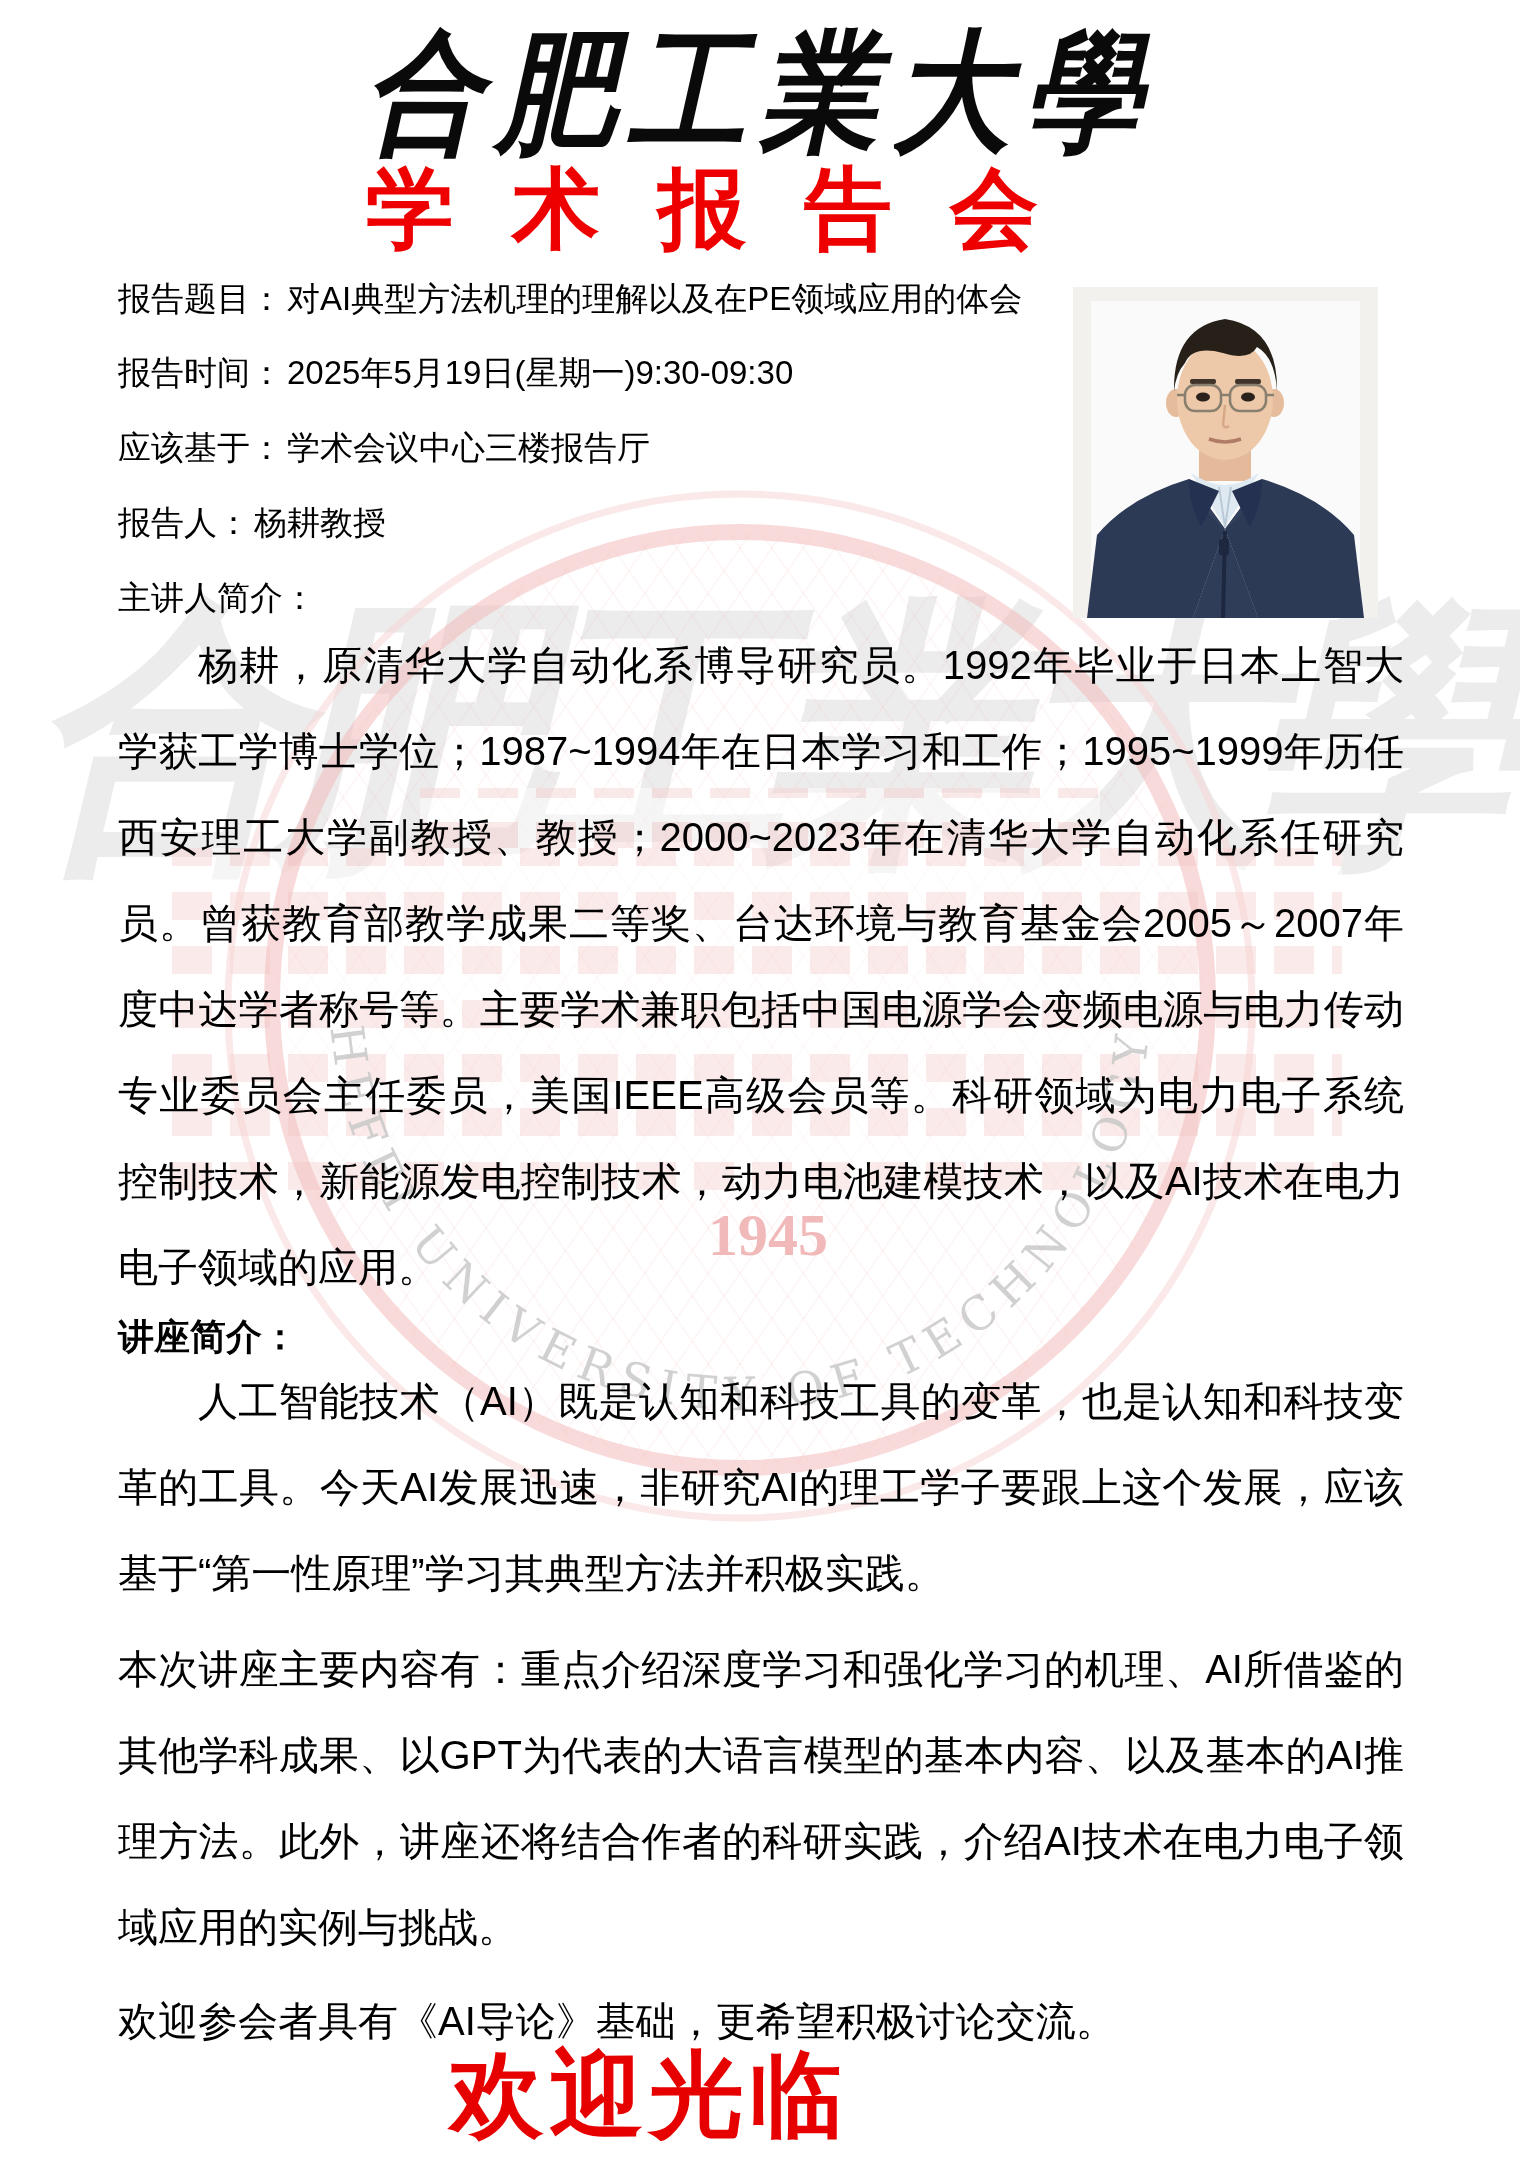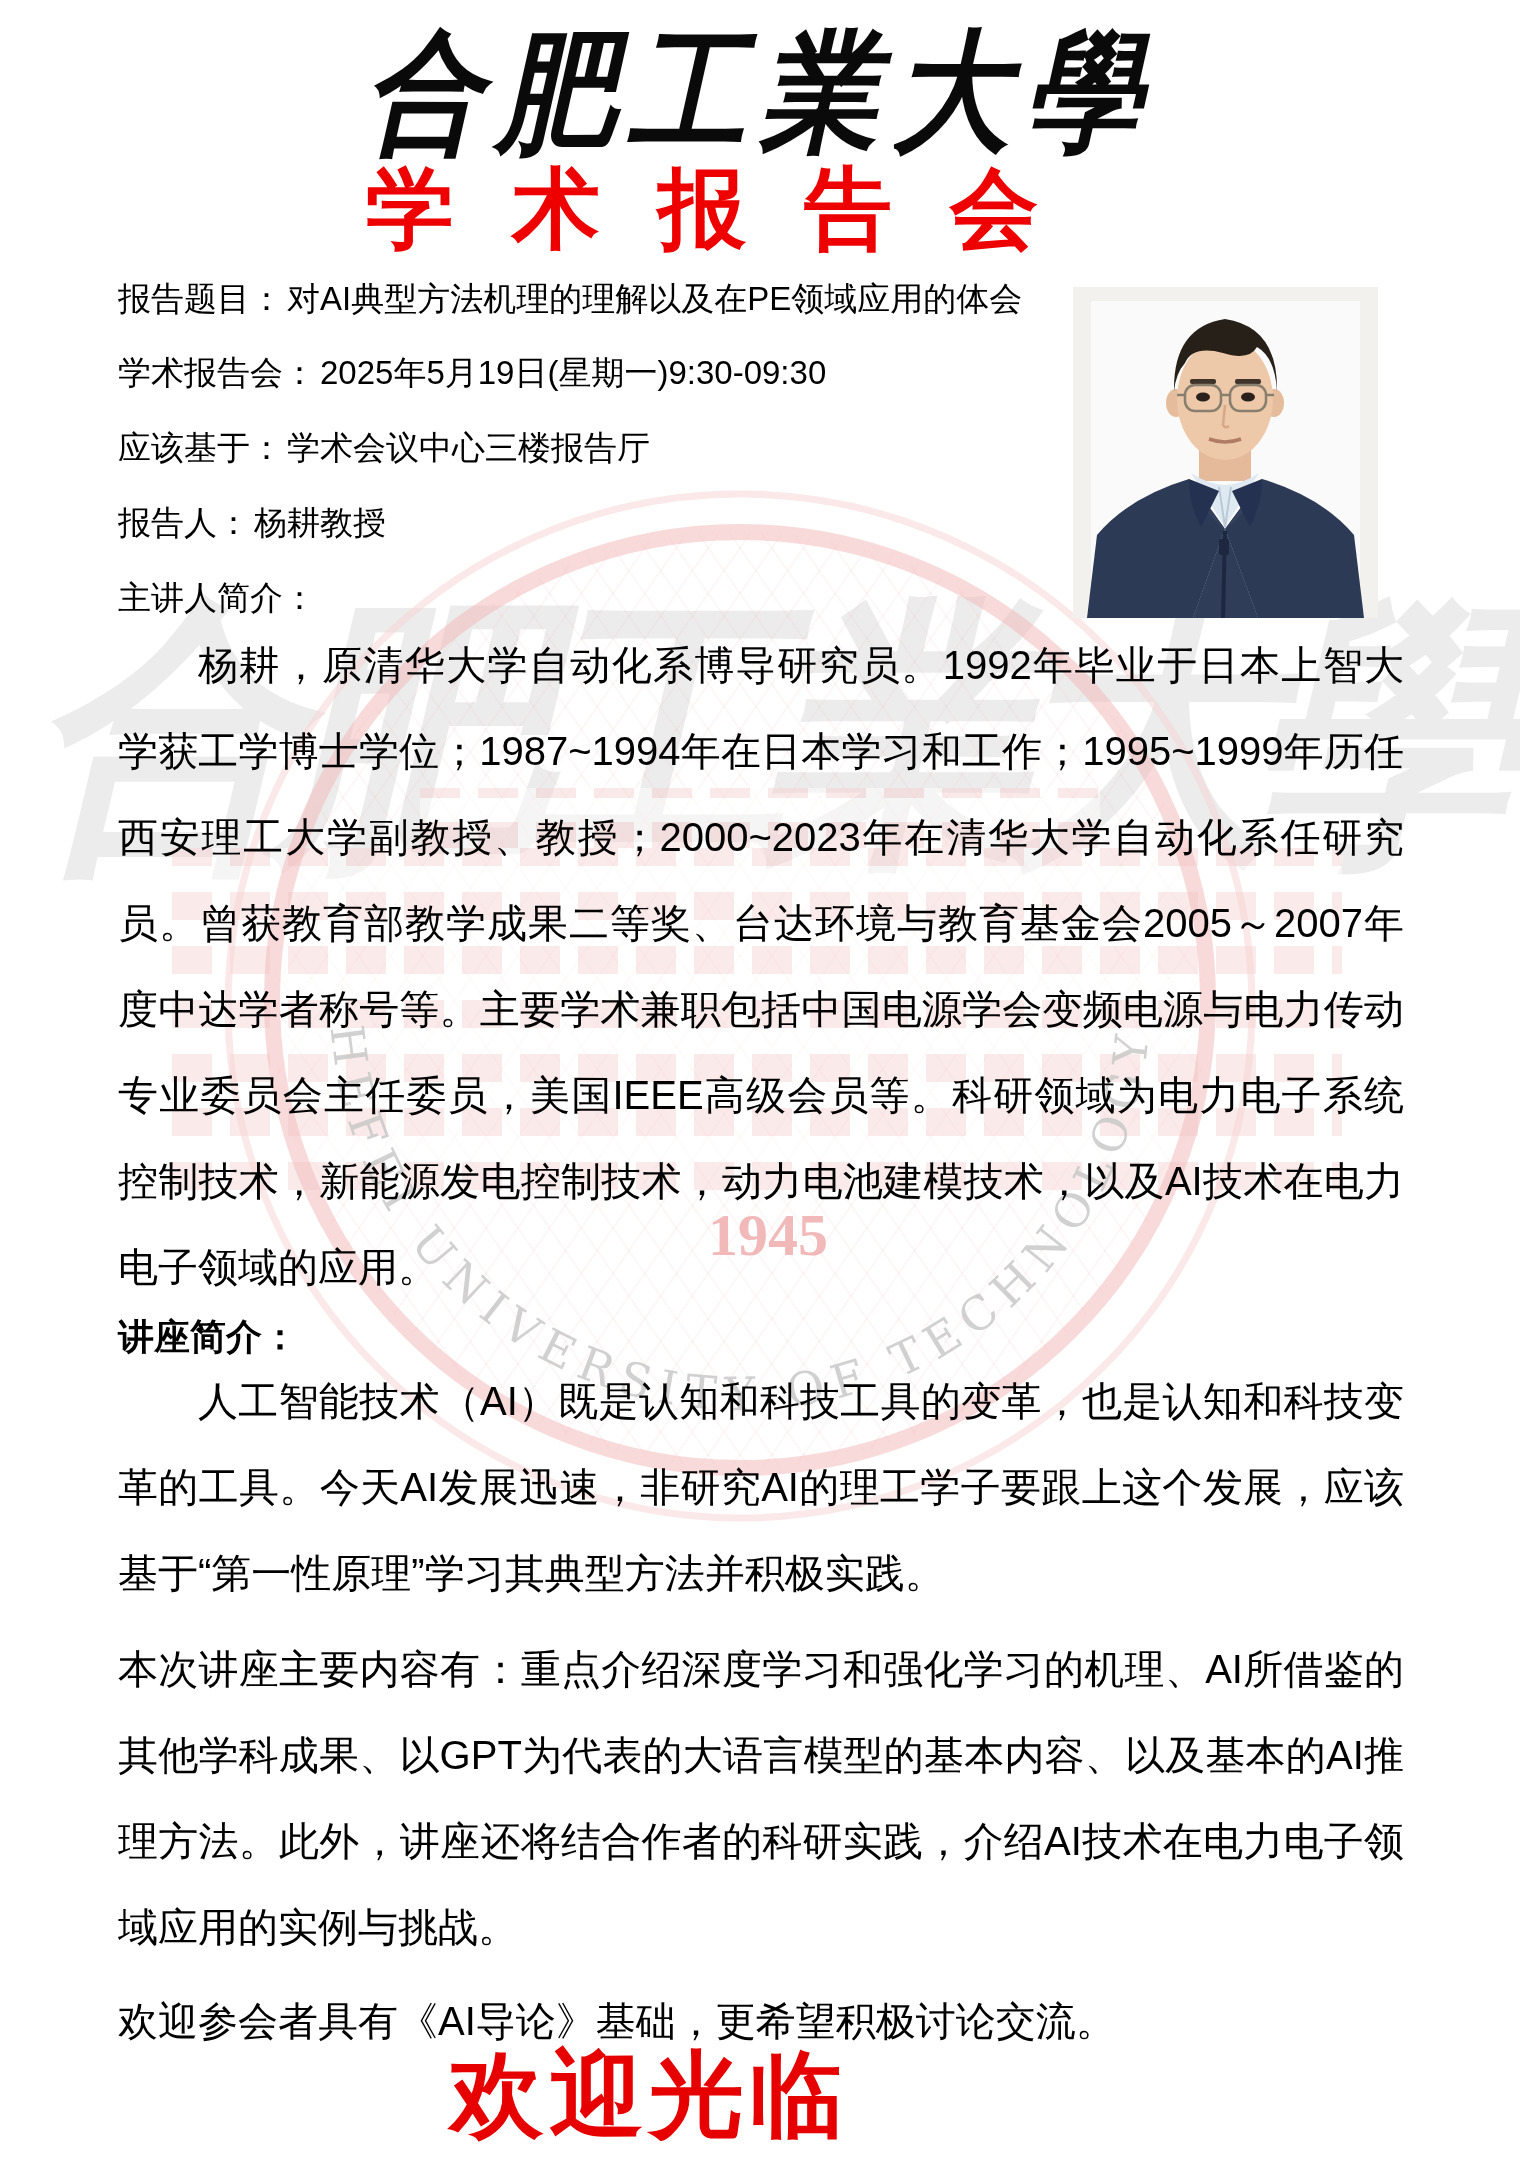--- a/index.html
+++ b/index.html
@@ -85,21 +85,21 @@
 
   <div class="content">
 
     <div class="calligraphy">合肥工業大學</div>
     <div class="main-title">学术报告会</div>
 
     <div class="info-row" style="top:278px">
       <span class="info-label">报告题目：</span><span class="info-value bold">对AI典型方法机理的理解以及在PE领域应用的体会</span>
     </div>
     <div class="info-row" style="top:352px">
-      <span class="info-label">学术报告会：</span><span class="info-value">2025年5月19日(星期一)9:30-09:30</span>
+      <span class="info-label">报告时间：</span><span class="info-value">2025年5月19日(星期一)9:30-09:30</span>
     </div>
     <div class="info-row" style="top:427px">
       <span class="info-label">应该基于：</span><span class="info-value">学术会议中心三楼报告厅</span>
     </div>
     <div class="info-row" style="top:502px">
       <span class="info-label">报告人：</span><span class="info-value bold">杨耕教授</span>
     </div>
     <div class="info-row" style="top:577px">
       <span class="info-label">主讲人简介：</span>
     </div>

